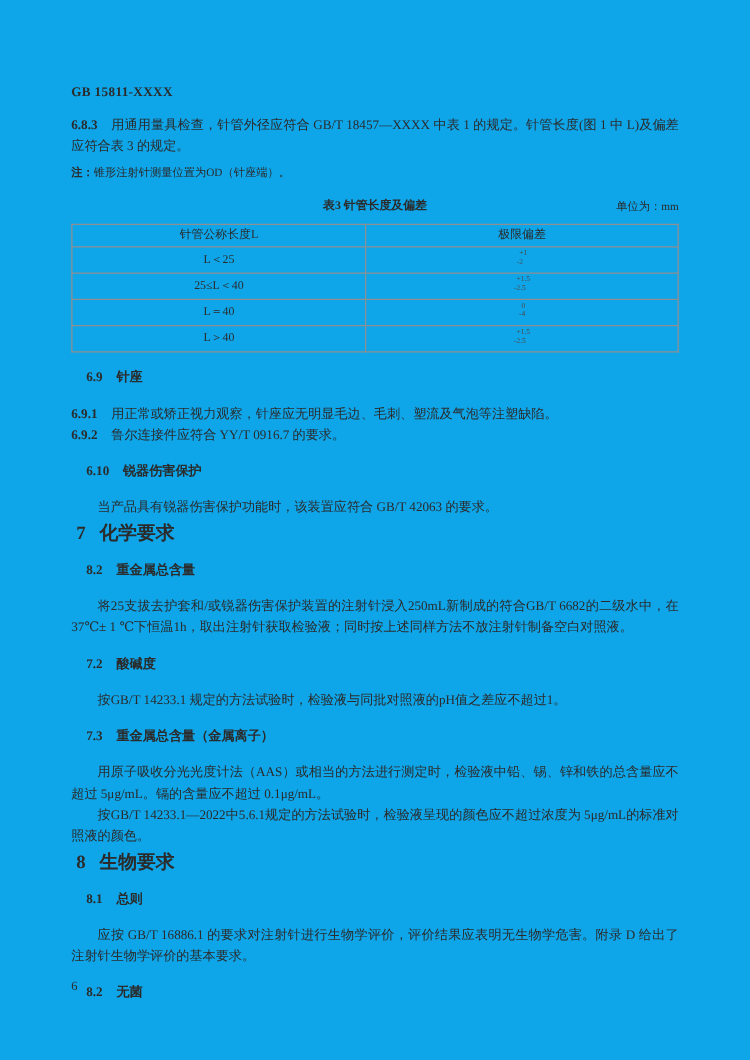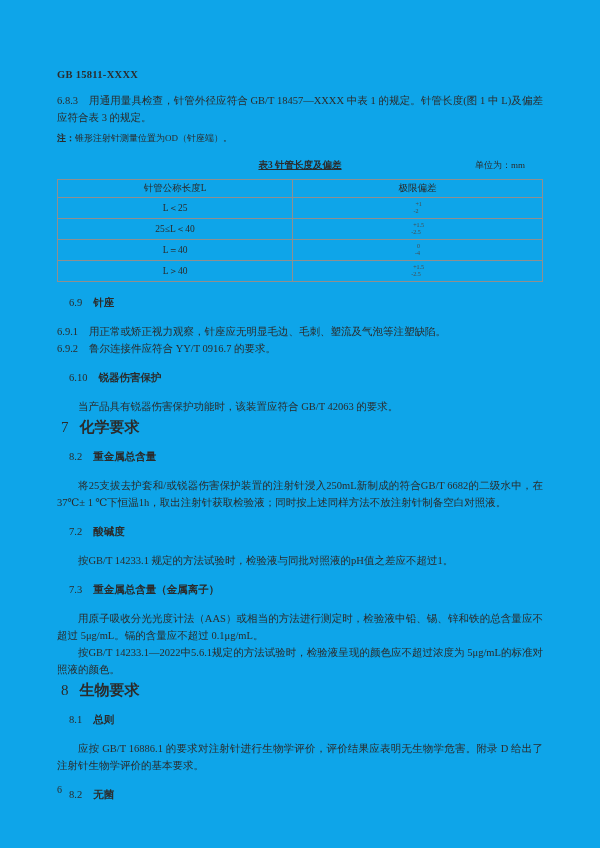--- a/index.html
+++ b/index.html
@@ -24,46 +24,45 @@
     font-weight: bold;
     font-size: 10.5px;
     letter-spacing: 0.3px;
   }
   p.body-p {
     margin: 0;
     text-align: justify;
   }
   p.clause-p { margin: 9px 0 0 0; }
   .num {
-    font-weight: normal;
+    font-weight: bold;
     margin-right: 11px;
     white-space: nowrap;
   }
   .note-line {
     margin-top: 6px;
     font-size: 9px;
     line-height: 12px;
   }
   .note-line .note-label { font-weight: bold; }
   .table-caption {
     position: relative;
     margin-top: 14px;
     height: 14px;
     line-height: 14px;
-    text-decoration: underline;
   }
   .table-caption .caption-title {
     display: block;
     text-align: center;
     font-weight: bold;
     font-size: 9.5px;
   }
   .table-caption .caption-unit {
     position: absolute;
-    right: 18px;
+    right: 0;
     top: 0;
     font-size: 9px;
     font-weight: normal;
   }
   table.spec-table {
     margin-top: 7px;
     width: 100%;
     border-collapse: collapse;
     table-layout: fixed;
     font-size: 9.5px;

